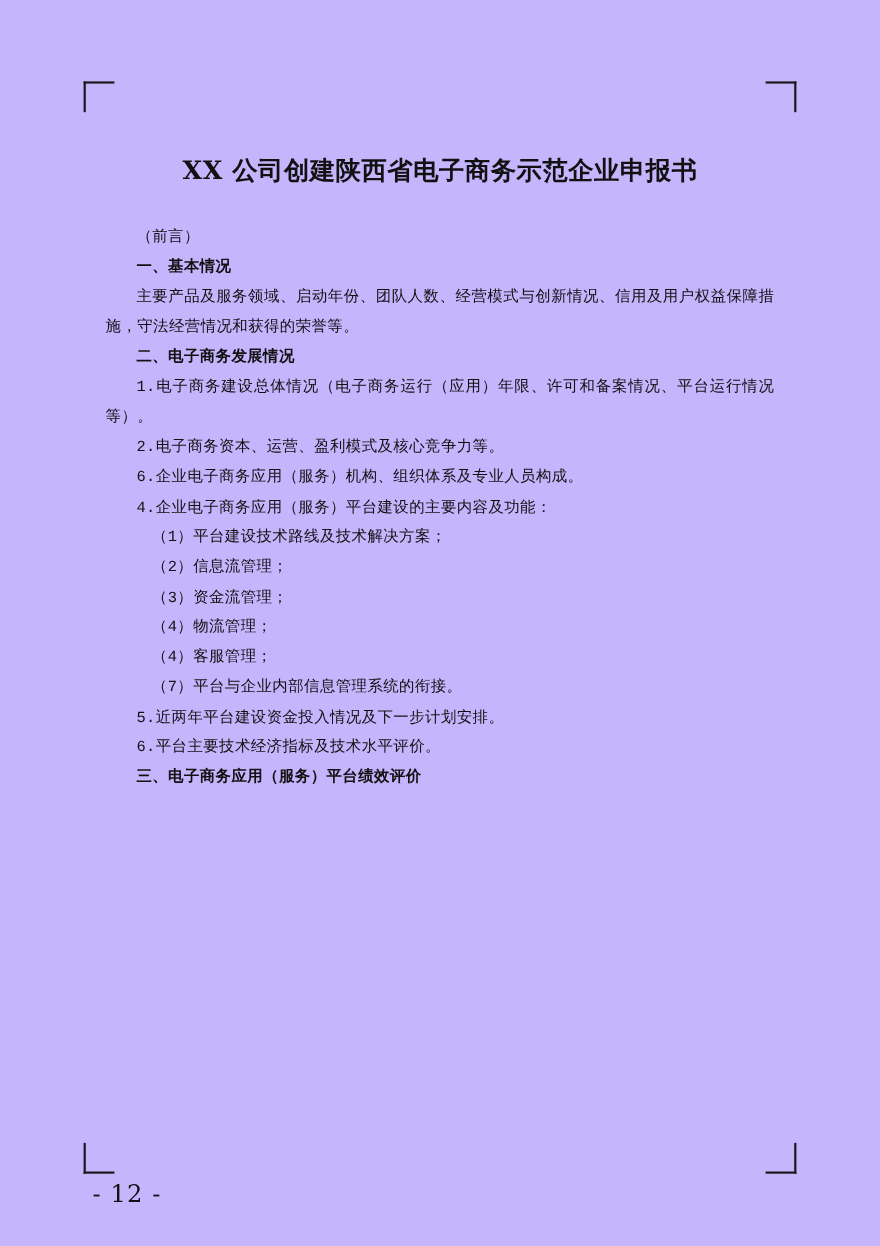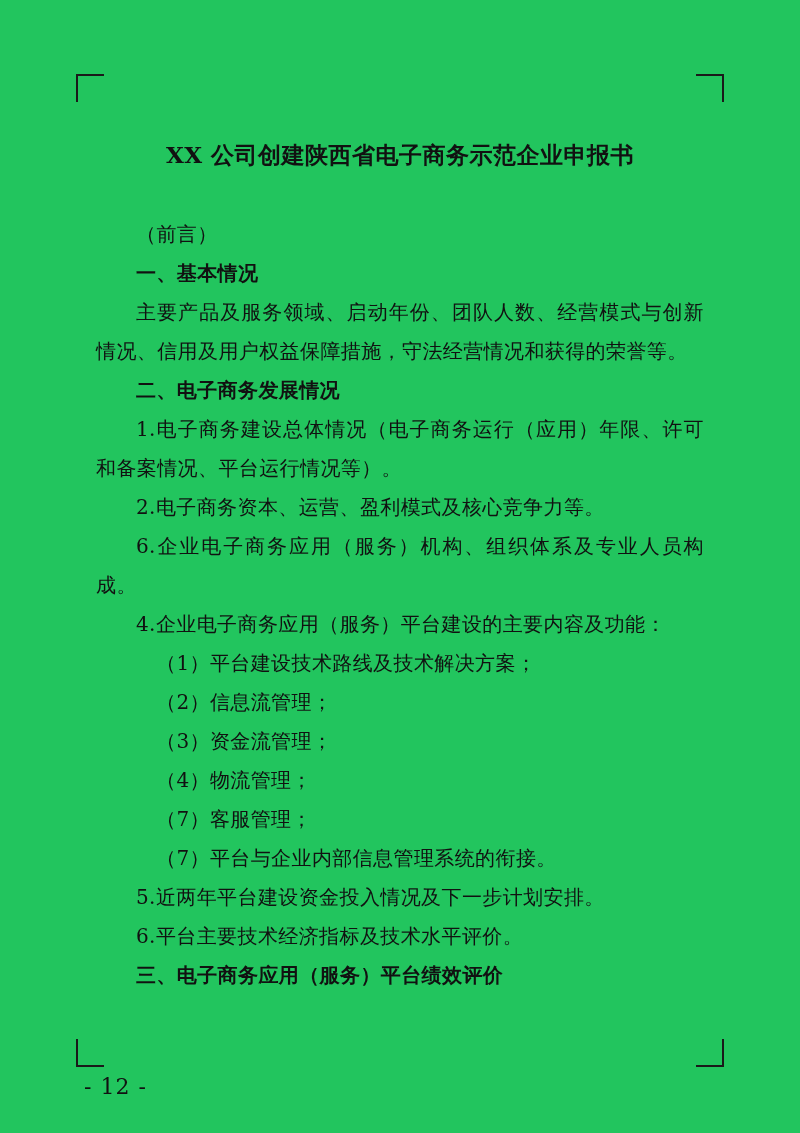--- a/index.html
+++ b/index.html
@@ -12,21 +12,21 @@
     height: 1133px;
     position: relative;
     font-family: "DejaVu Serif", "Liberation Serif", serif;
     color: #111111;
     overflow: hidden;
   }
 
   .page {
     position: absolute;
     inset: 0;
-    background: #22c55e;
+    background: #c4b5fd;
   }
 
   
   .crop {
     position: absolute;
     width: 26px;
     height: 26px;
     border-color: #1a1a1a;
     border-style: solid;
     border-width: 0;
@@ -46,24 +46,25 @@
   .doc-title {
     text-align: center;
     font-size: 23px;
     font-weight: bold;
     letter-spacing: 0.5px;
     margin: 20px 0 0 0;
     font-family: "DejaVu Serif", "Liberation Serif", serif;
   }
 
   .body-block {
-    margin-top: 44px;
-    font-size: 20px;
+    margin-top: 32px;
+    font-size: 14px;
     line-height: 1.95;
     letter-spacing: 0.4px;
+    font-family: Liberation Mono, monospace;
   }
 
   p {
     margin: 0;
     text-align: justify;
     text-justify: inter-ideograph;
   }
 
   .indent1 { text-indent: 2em; }
 
@@ -113,21 +114,21 @@
       <p class="heading">二、电子商务发展情况</p>
       <p class="list-item">1.电子商务建设总体情况（电子商务运行（应用）年限、许可和备案情况、平台运行情况等）。</p>
       <p class="list-item">2.电子商务资本、运营、盈利模式及核心竞争力等。</p>
       <p class="list-item">6.企业电子商务应用（服务）机构、组织体系及专业人员构成。</p>
       <p class="list-item">4.企业电子商务应用（服务）平台建设的主要内容及功能：</p>
 
       <p class="sub-item">（1）平台建设技术路线及技术解决方案；</p>
       <p class="sub-item">（2）信息流管理；</p>
       <p class="sub-item">（3）资金流管理；</p>
       <p class="sub-item">（4）物流管理；</p>
-      <p class="sub-item">（7）客服管理；</p>
+      <p class="sub-item">（4）客服管理；</p>
       <p class="sub-item">（7）平台与企业内部信息管理系统的衔接。</p>
 
       <p class="list-item">5.近两年平台建设资金投入情况及下一步计划安排。</p>
       <p class="list-item">6.平台主要技术经济指标及技术水平评价。</p>
 
       <p class="heading">三、电子商务应用（服务）平台绩效评价</p>
 
     </div>
   </div>
 

